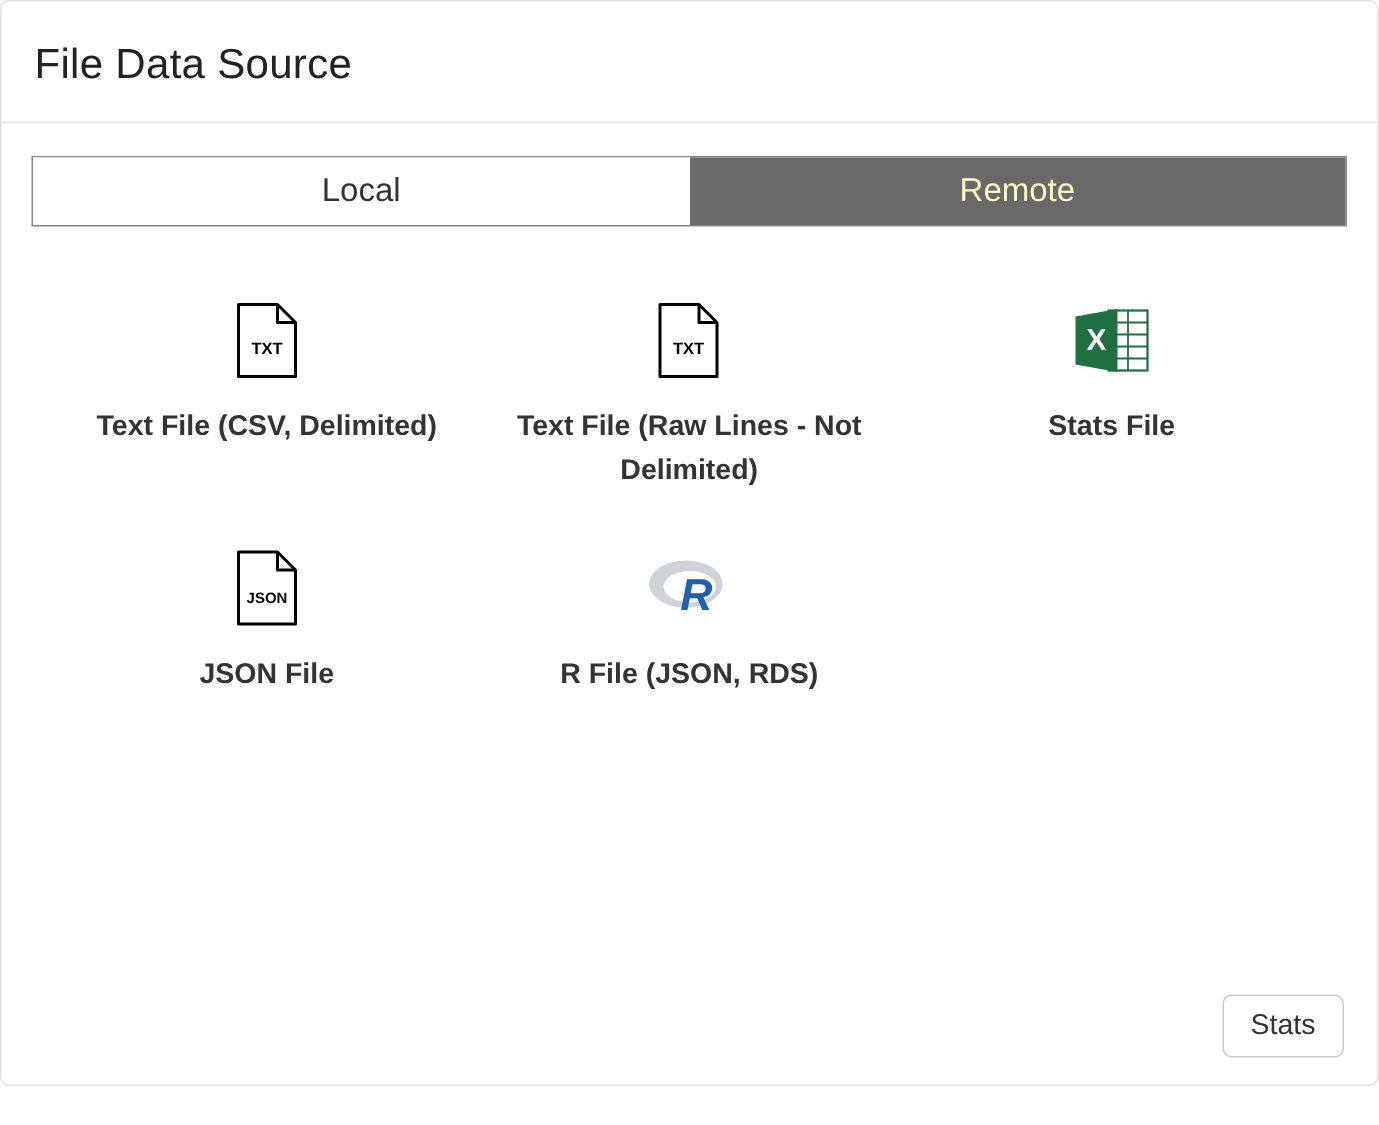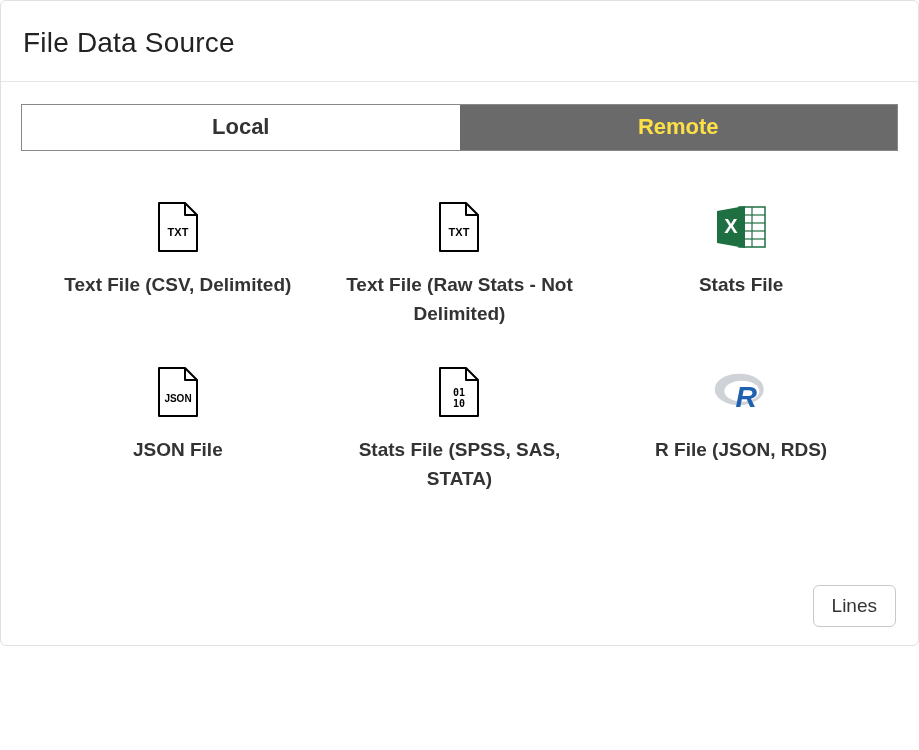--- a/index.html
+++ b/index.html
@@ -5,21 +5,21 @@
     * { box-sizing: border-box; margin: 0; padding: 0; }
     body {
       font-family: -apple-system, BlinkMacSystemFont, "Helvetica Neue", Arial, sans-serif;
       background: #fff;
       width: 919px;
       height: 750px;
       overflow: hidden;
     }
     .dialog {
       width: 919px;
-      height: 646px;
+      height: 724px;
       border: 1px solid #e0e0e0;
       border-radius: 6px;
       position: relative;
       background: #fff;
     }
     .header {
       padding: 26px 22px 22px 22px;
       border-bottom: 1px solid #e6e6e6;
     }
     .header h1 {
@@ -31,32 +31,32 @@
     .tab-row {
       display: flex;
       margin: 22px 20px 0 20px;
       border: 1px solid #888;
     }
     .tab {
       flex: 1;
       text-align: center;
       padding: 10px 0 11px 0;
       font-size: 22px;
-      font-weight: 700;
+      font-weight: 400;
       cursor: pointer;
       user-select: none;
       line-height: 1.1;
     }
     .tab.inactive {
       background: #fff;
       color: #333;
     }
     .tab.active {
       background: #6a6a6a;
-      color: #fde047;
+      color: #fef9c3;
     }
     .grid {
       display: grid;
       grid-template-columns: repeat(3, 1fr);
       column-gap: 0;
       row-gap: 36px;
       padding: 48px 36px 0 36px;
     }
     .opt {
       display: flex;
@@ -130,21 +130,21 @@
     </div>
 
     <div class="opt">
       <div class="iconwrap">
         <svg width="42" height="52" viewBox="0 0 42 52">
           <path d="M2 2 H28 L40 14 V50 H2 Z" fill="#fff" stroke="#000" stroke-width="2" stroke-linejoin="round"></path>
           <path d="M28 2 V14 H40" fill="none" stroke="#000" stroke-width="2" stroke-linejoin="round"></path>
           <text x="21" y="35" text-anchor="middle" font-family="Arial" font-size="11" font-weight="700" fill="#000">TXT</text>
         </svg>
       </div>
-      <div class="label">Text File (Raw Stats - Not Delimited)</div>
+      <div class="label">Text File (Raw Lines - Not Delimited)</div>
     </div>
 
     <div class="opt">
       <div class="iconwrap">
         <svg width="56" height="52" viewBox="0 0 56 52">
           <rect x="26" y="6" width="26" height="40" fill="#fff" stroke="#1e6f42" stroke-width="1.5"></rect>
           <line x1="26" y1="14" x2="52" y2="14" stroke="#1e6f42" stroke-width="1.2"></line>
           <line x1="26" y1="22" x2="52" y2="22" stroke="#1e6f42" stroke-width="1.2"></line>
           <line x1="26" y1="30" x2="52" y2="30" stroke="#1e6f42" stroke-width="1.2"></line>
           <line x1="26" y1="38" x2="52" y2="38" stroke="#1e6f42" stroke-width="1.2"></line>
@@ -161,43 +161,32 @@
         <svg width="42" height="52" viewBox="0 0 42 52">
           <path d="M2 2 H28 L40 14 V50 H2 Z" fill="#fff" stroke="#000" stroke-width="2" stroke-linejoin="round"></path>
           <path d="M28 2 V14 H40" fill="none" stroke="#000" stroke-width="2" stroke-linejoin="round"></path>
           <text x="21" y="36" text-anchor="middle" font-family="Arial" font-size="10" font-weight="700" fill="#000">JSON</text>
         </svg>
       </div>
       <div class="label">JSON File</div>
     </div>
 
 
-    <div class="opt">
-      <div class="iconwrap">
-        <svg width="42" height="52" viewBox="0 0 42 52">
-          <path d="M2 2 H28 L40 14 V50 H2 Z" fill="#fff" stroke="#000" stroke-width="2" stroke-linejoin="round"></path>
-          <path d="M28 2 V14 H40" fill="none" stroke="#000" stroke-width="2" stroke-linejoin="round"></path>
-          <text x="21" y="30" text-anchor="middle" font-family="monospace" font-size="10" font-weight="700" fill="#000">01</text>
-          <text x="21" y="41" text-anchor="middle" font-family="monospace" font-size="10" font-weight="700" fill="#000">10</text>
-        </svg>
-      </div>
-      <div class="label">Stats File (SPSS, SAS, STATA)</div>
-    </div>
 
     <div class="opt">
       <div class="iconwrap">
         <svg width="64" height="50" viewBox="0 0 64 50">
           <ellipse cx="30" cy="22" rx="28" ry="18" fill="#cfd2d7"></ellipse>
           <ellipse cx="33" cy="24" rx="20" ry="12" fill="#fff"></ellipse>
           <text x="38" y="42" text-anchor="middle" font-family="Arial" font-size="34" font-weight="700" font-style="italic" fill="#2060b0">R</text>
         </svg>
       </div>
       <div class="label">R File (JSON, RDS)</div>
     </div>
 
   </div>
 
   <div class="footer">
     <button class="btn-cancel">
-      <span>Lines</span>
+      <span>Stats</span>
     </button>
   </div>
 </div>
 
 </body></html>

